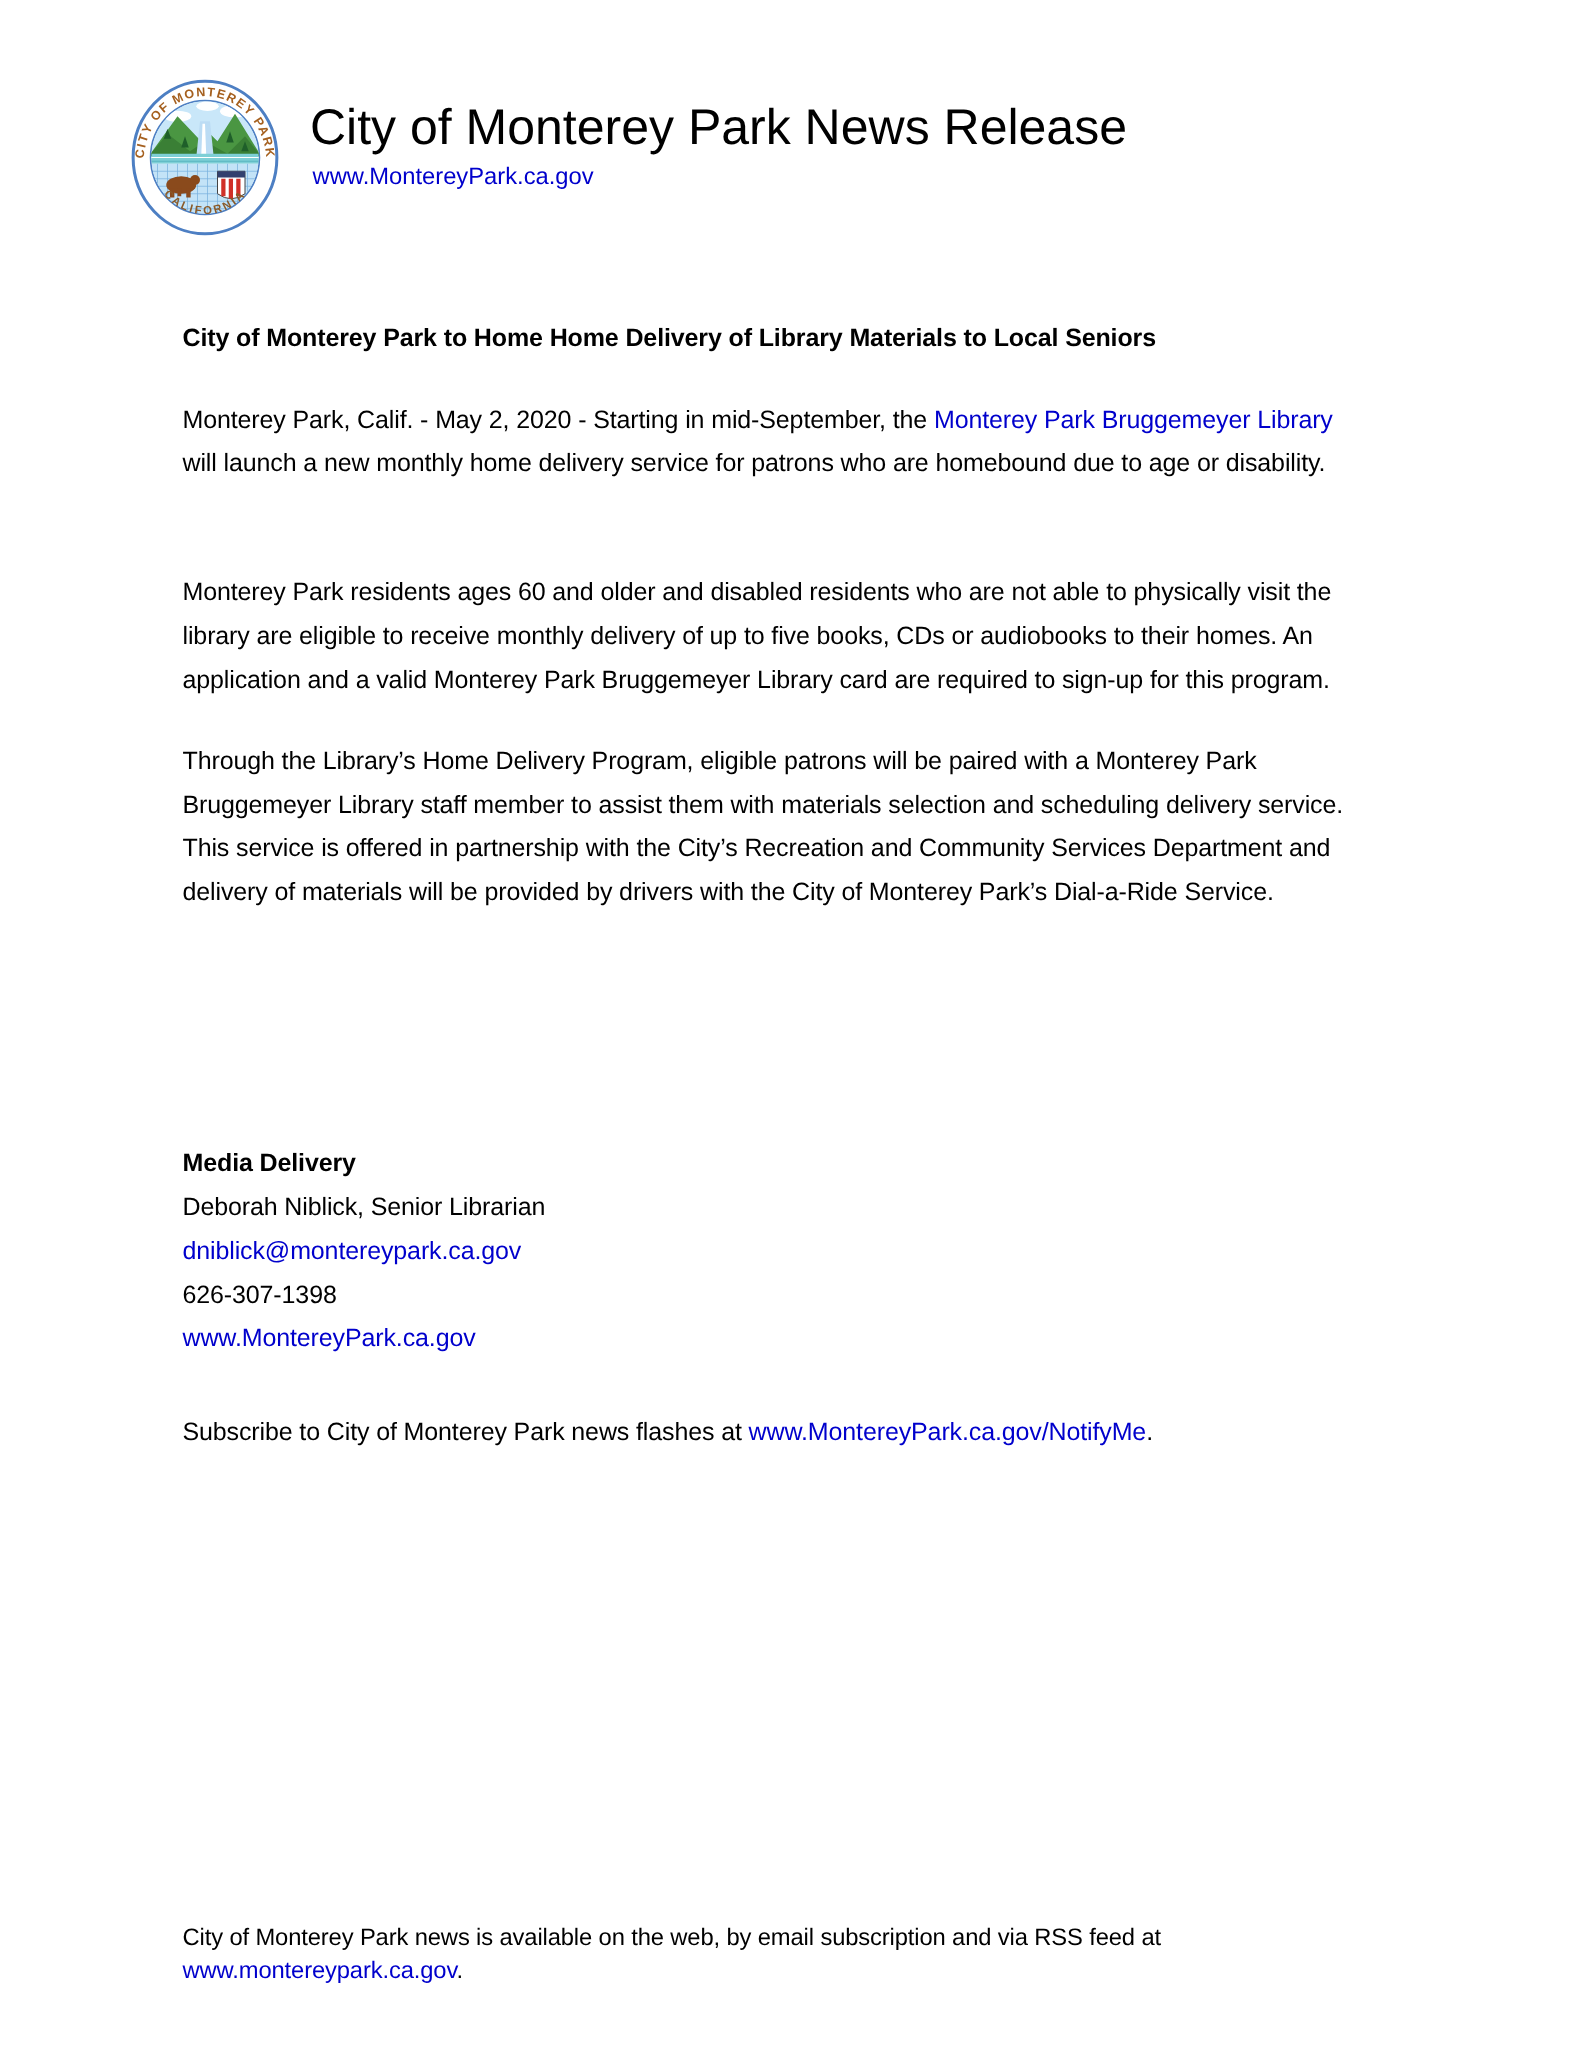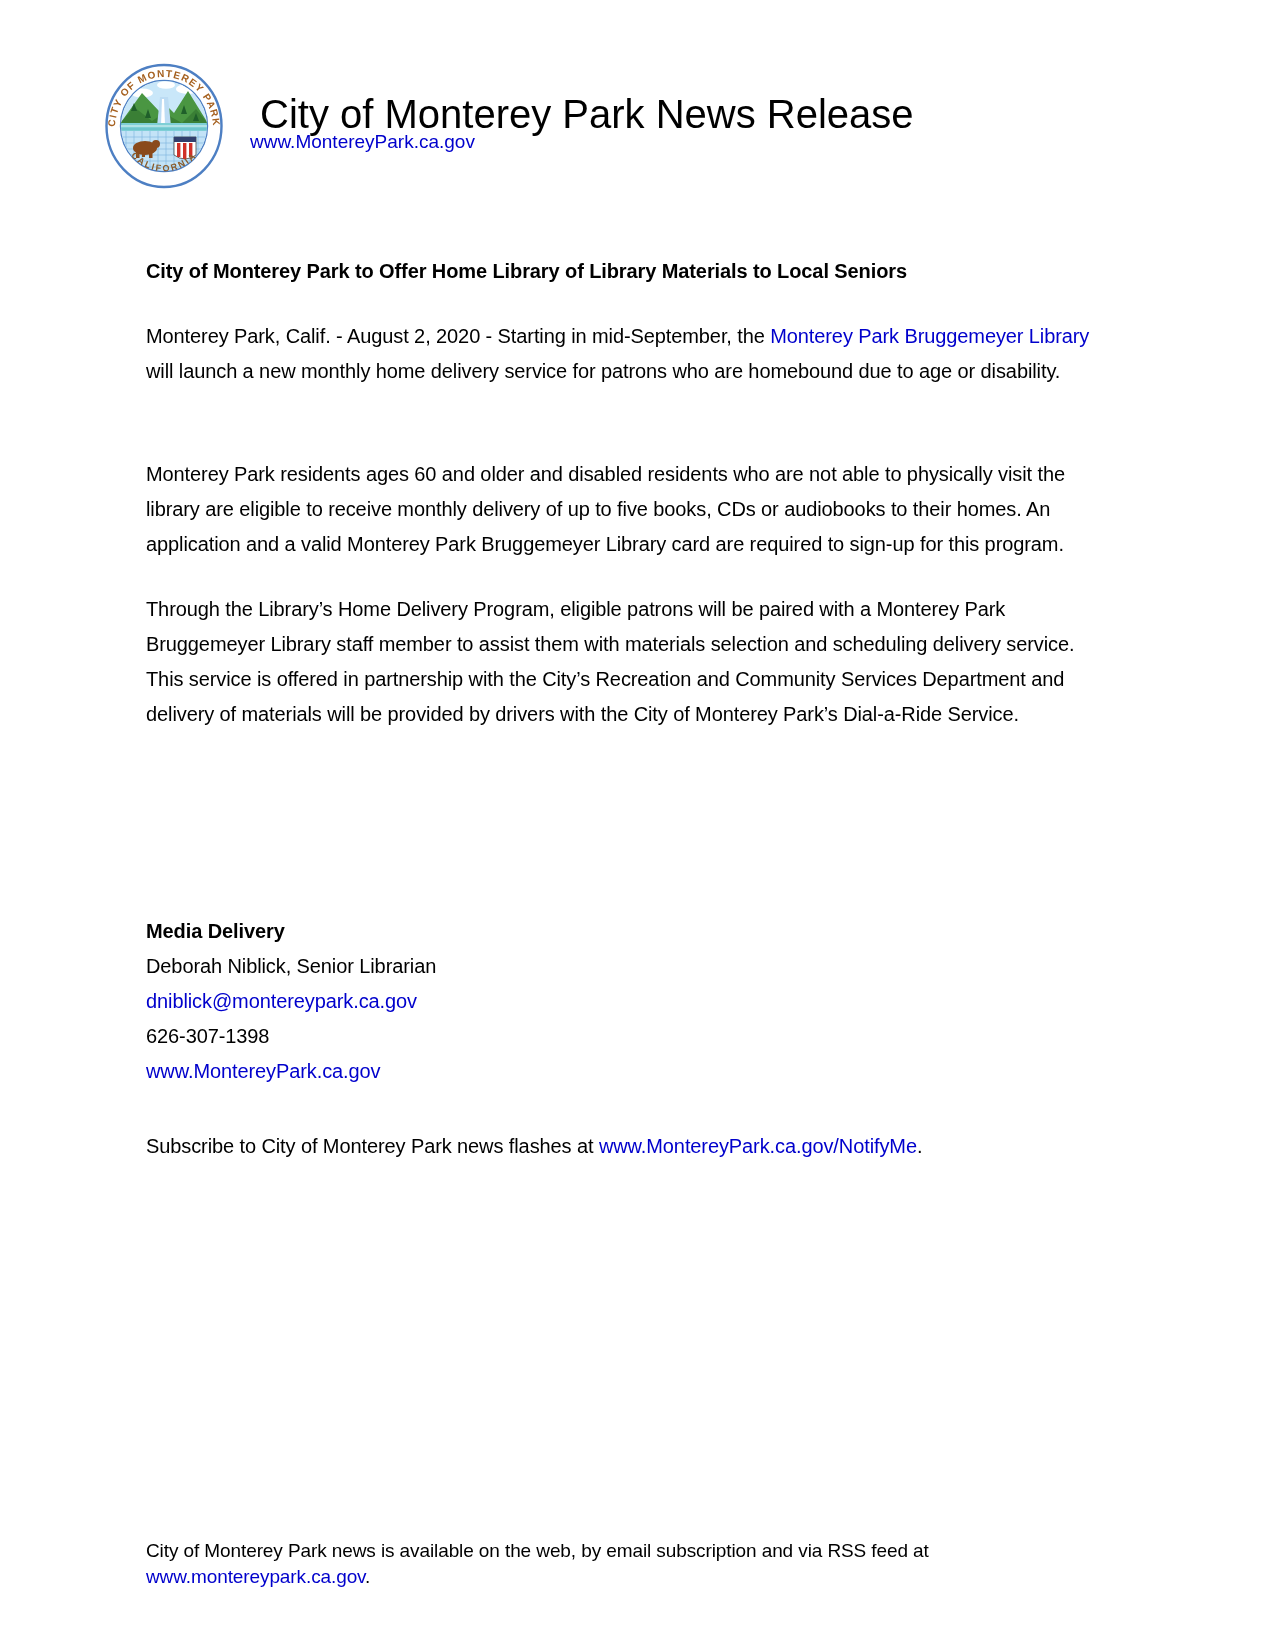--- a/index.html
+++ b/index.html
@@ -15,21 +15,21 @@
     background: #ffffff;
     overflow: hidden;
   }
   
   .seal {
     position: absolute; top: 63px; left: 104px;
     width: 120px; height: 127px;
   }
   .page-title {
     position: absolute; top: 80px; left: 248px;
-    margin: 12px;
+    margin: 0;
     font-size: 40px; font-weight: 400; line-height: 44px;
     white-space: nowrap; color: #000000;
   }
   .site-link {
     position: absolute; top: 131px; left: 250px;
     font-size: 19px; line-height: 22px;
   }
   .link, a.link {
     color: #0000cc;
     text-decoration: none;
@@ -140,23 +140,23 @@
       </text>
       <text font-family="Liberation Sans, sans-serif" font-size="9" font-weight="700" fill="#8a5a28" letter-spacing="2">
         <textPath href="#arcBottom" startOffset="50%" text-anchor="middle">CALIFORNIA</textPath>
       </text>
     </svg>
   </div>
 
   <h1 class="page-title">City of Monterey Park News Release</h1>
   <a class="site-link link">www.MontereyPark.ca.gov</a>
 
-  <h2 class="textblock headline">City of Monterey Park to Offer Home Library of Library Materials to Local Seniors</h2>
+  <h2 class="textblock headline">City of Monterey Park to Home Home Delivery of Library Materials to Local Seniors</h2>
 
-  <p class="textblock p-intro"><span>Monterey Park, Calif. - August 2, 2020 - Starting in mid-September, the </span><a class="link">Monterey Park Bruggemeyer Library</a><span> will launch a new monthly home delivery service for patrons who are homebound due to age or disability.</span></p>
+  <p class="textblock p-intro"><span>Monterey Park, Calif. - May 2, 2020 - Starting in mid-September, the </span><a class="link">Monterey Park Bruggemeyer Library</a><span> will launch a new monthly home delivery service for patrons who are homebound due to age or disability.</span></p>
 
   <p class="textblock p-elig"><span>Monterey Park residents ages 60 and older and disabled residents who are not able to physically visit the library are eligible to receive monthly delivery of up to five books, CDs or audiobooks to their homes. An application and a valid Monterey Park Bruggemeyer Library card are required to sign-up for this program.</span></p>
 
   <p class="textblock p-program"><span>Through the Library’s Home Delivery Program, eligible patrons will be paired with a Monterey Park Bruggemeyer Library staff member to assist them with materials selection and scheduling delivery service. This service is offered in partnership with the City’s Recreation and Community Services Department and delivery of materials will be provided by drivers with the City of Monterey Park’s Dial-a-Ride Service.</span></p>
 
 
   <div class="textblock media-block">
     <div class="media-heading">Media Delivery</div>
     <div>
         <div>Deborah Niblick, Senior Librarian</div>

